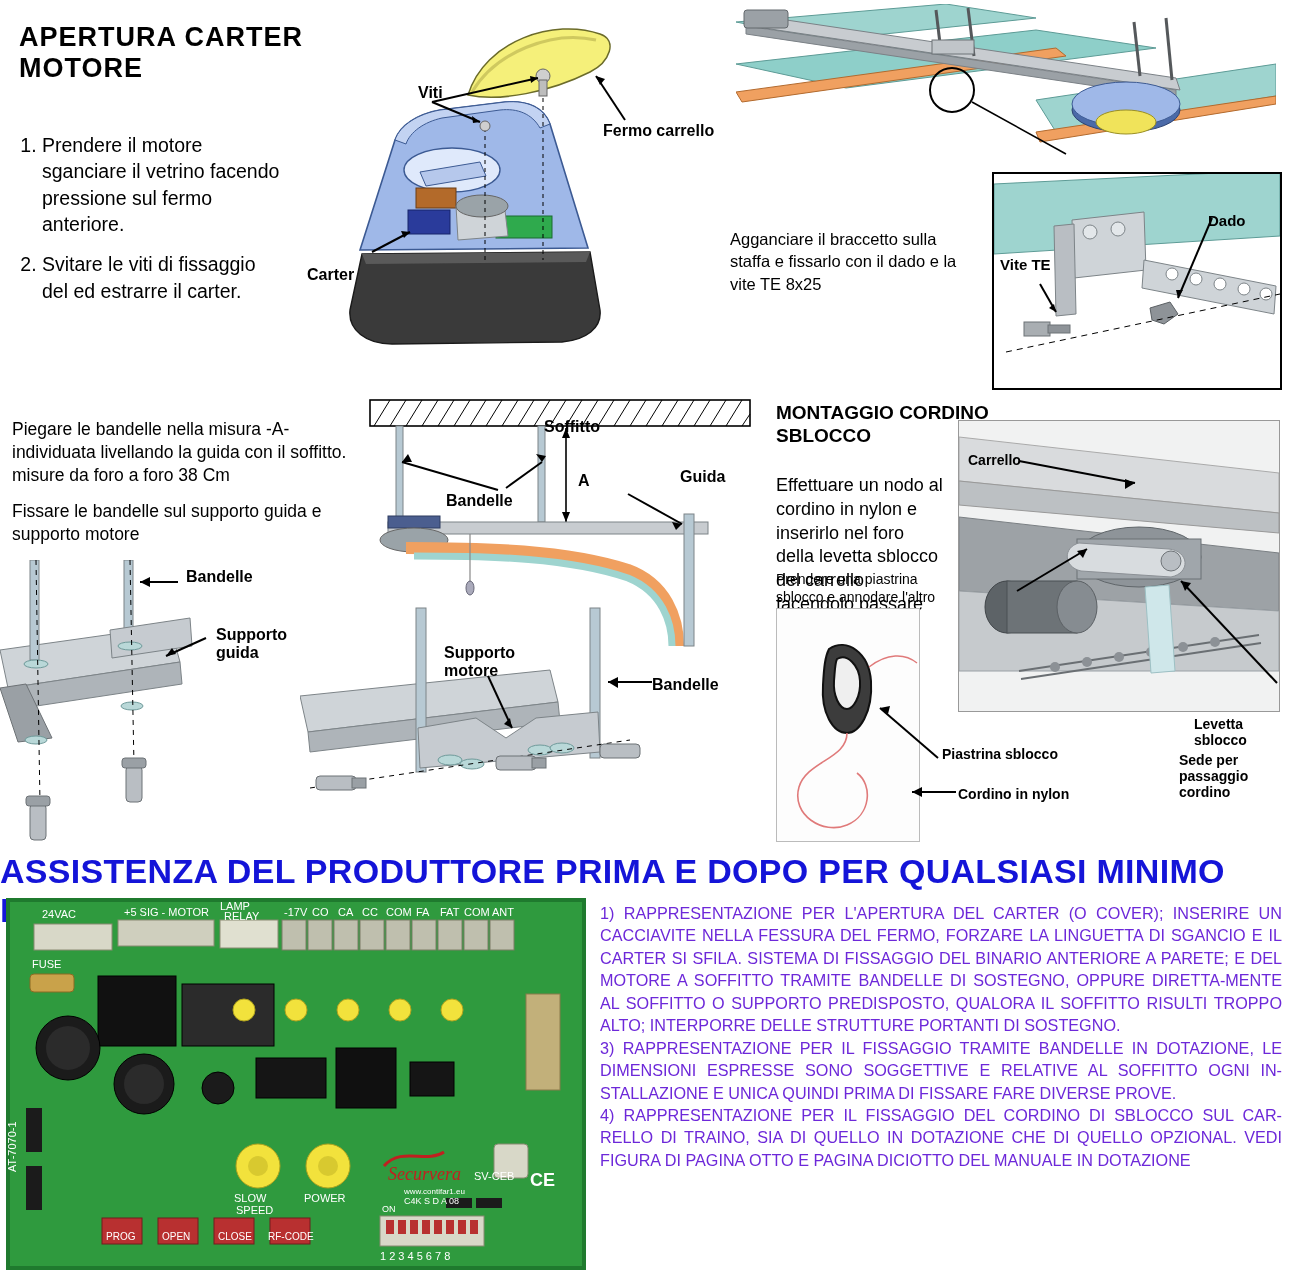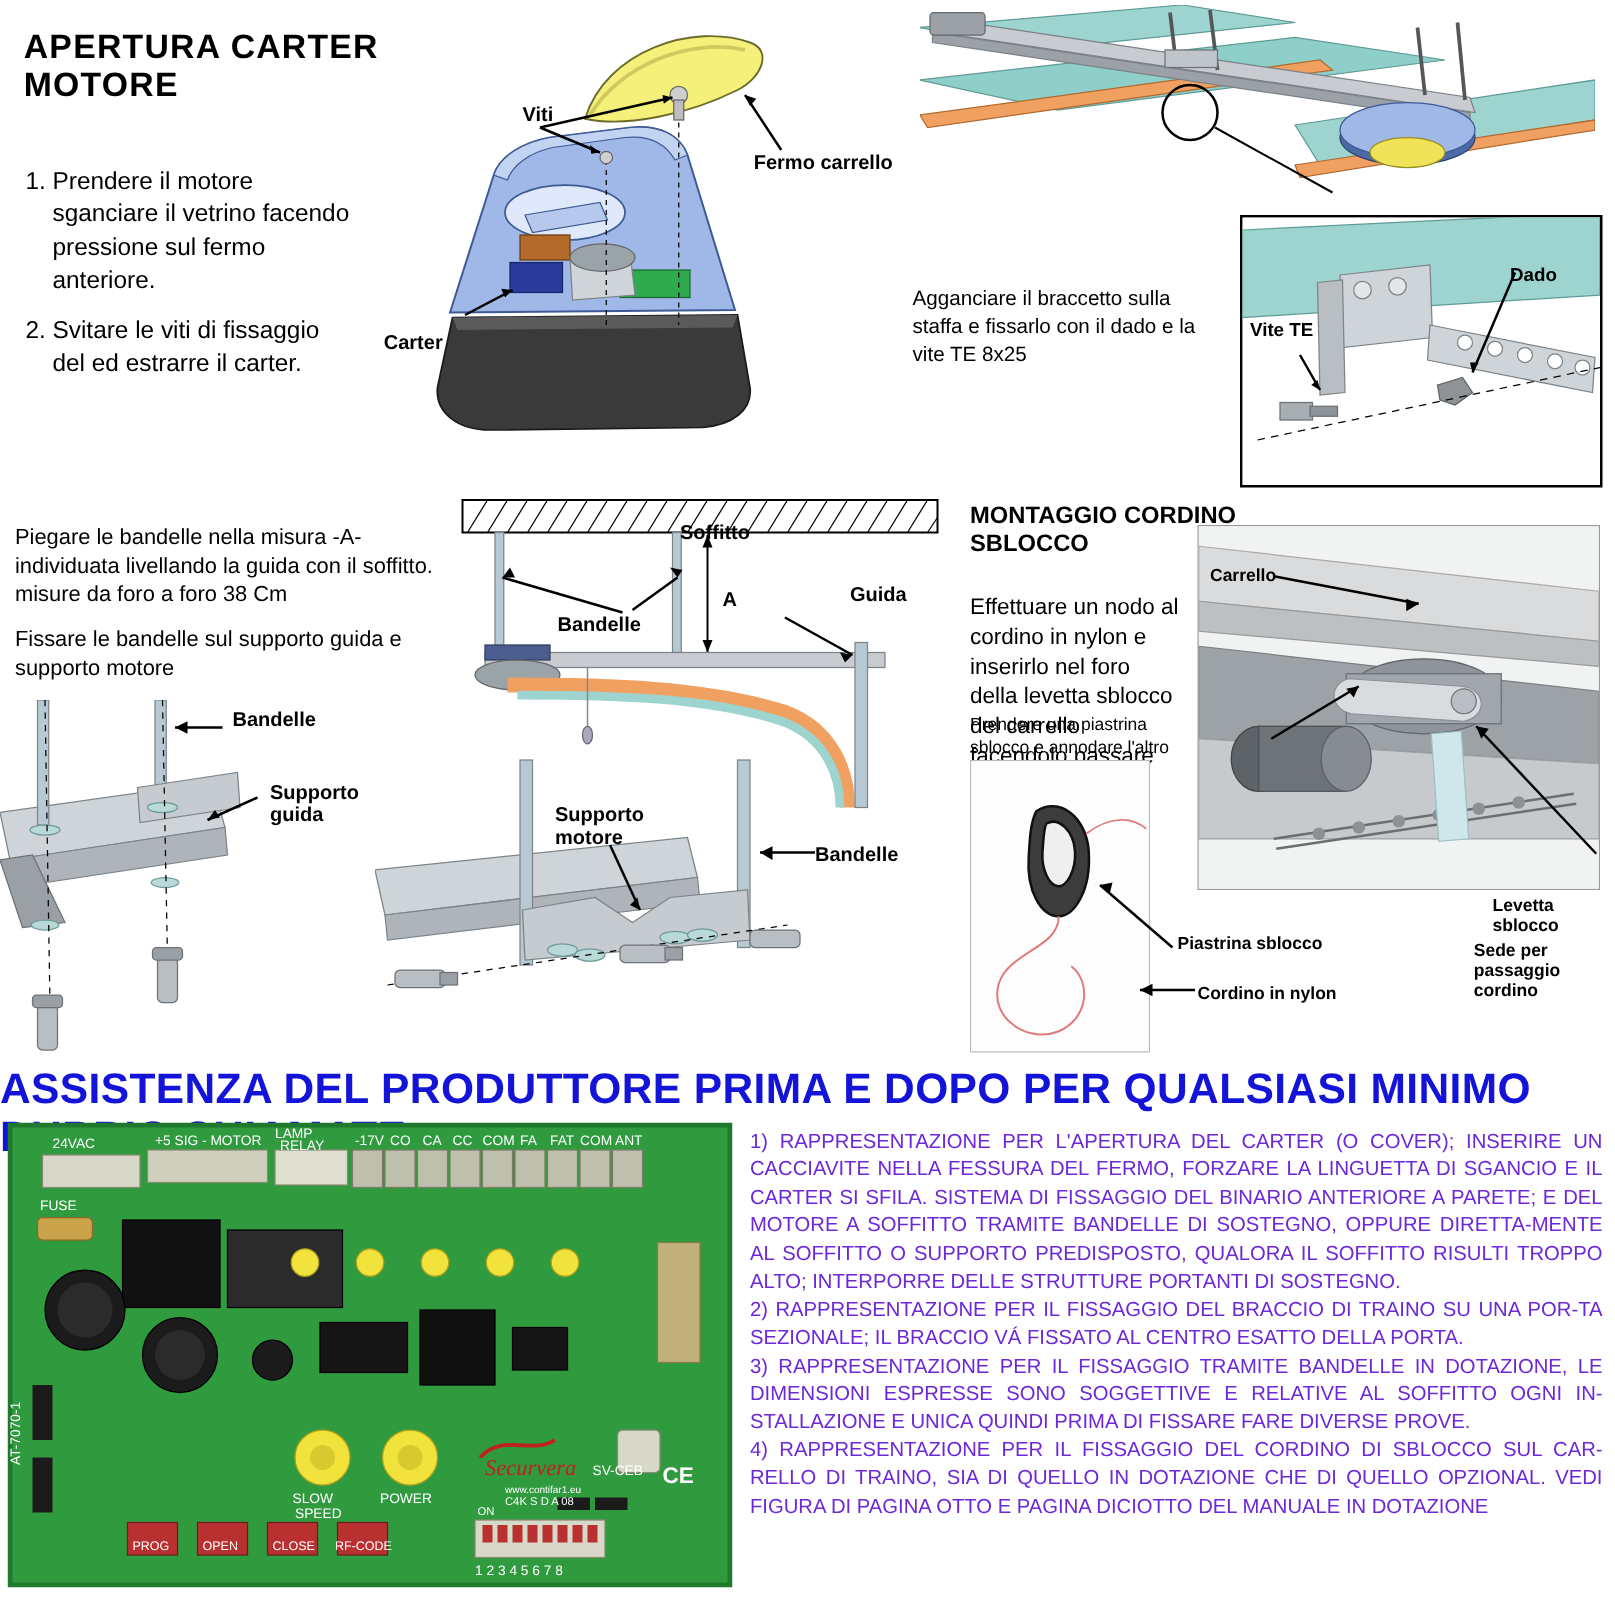--- a/index.html
+++ b/index.html
@@ -500,16 +500,15 @@
   </g>
   <g fill="#ffffff" font-size="11" font-family="Liberation Sans, sans-serif">
     <text x="468" y="282">SV-CEB</text>
     <text x="398" y="296" font-size="8">www.contifar1.eu</text>
     <text x="524" y="288" font-size="18" font-weight="bold">CE</text>
   </g>
 </svg>
 
 <div class="abs" id="notes-text">
   <p>1) RAPPRESENTAZIONE PER L'APERTURA DEL CARTER (O COVER); INSERIRE UN CACCIAVITE NELLA FESSURA DEL FERMO, FORZARE LA LINGUETTA DI SGANCIO E IL CARTER SI SFILA. SISTEMA DI FISSAGGIO DEL BINARIO ANTERIORE A PARETE; E DEL MOTORE A SOFFITTO TRAMITE BANDELLE DI SOSTEGNO, OPPURE DIRETTA-MENTE AL SOFFITTO O SUPPORTO PREDISPOSTO, QUALORA IL SOFFITTO RISULTI TROPPO ALTO; INTERPORRE DELLE STRUTTURE PORTANTI DI SOSTEGNO.</p>
-  <p>2) RAPPRESENTAZIONE PER IL FISSAGGIO DEL BRACCIO DI TRAINO SU UNA POR-TA SEZIONALE; IL BRACCIO VÁ FISSATO AL CENTRO ESATTO DELLA PORTA.</p>
   <p>3) RAPPRESENTAZIONE PER IL FISSAGGIO TRAMITE BANDELLE IN DOTAZIONE, LE DIMENSIONI ESPRESSE SONO SOGGETTIVE E RELATIVE AL SOFFITTO OGNI IN-STALLAZIONE E UNICA QUINDI PRIMA DI FISSARE FARE DIVERSE PROVE.</p>
   <p>4) RAPPRESENTAZIONE PER IL FISSAGGIO DEL CORDINO DI SBLOCCO SUL CAR-RELLO DI TRAINO, SIA DI QUELLO IN DOTAZIONE CHE DI QUELLO OPZIONAL. VEDI FIGURA DI PAGINA OTTO E PAGINA DICIOTTO DEL MANUALE IN DOTAZIONE</p>
 </div>
 
 </body></html>

